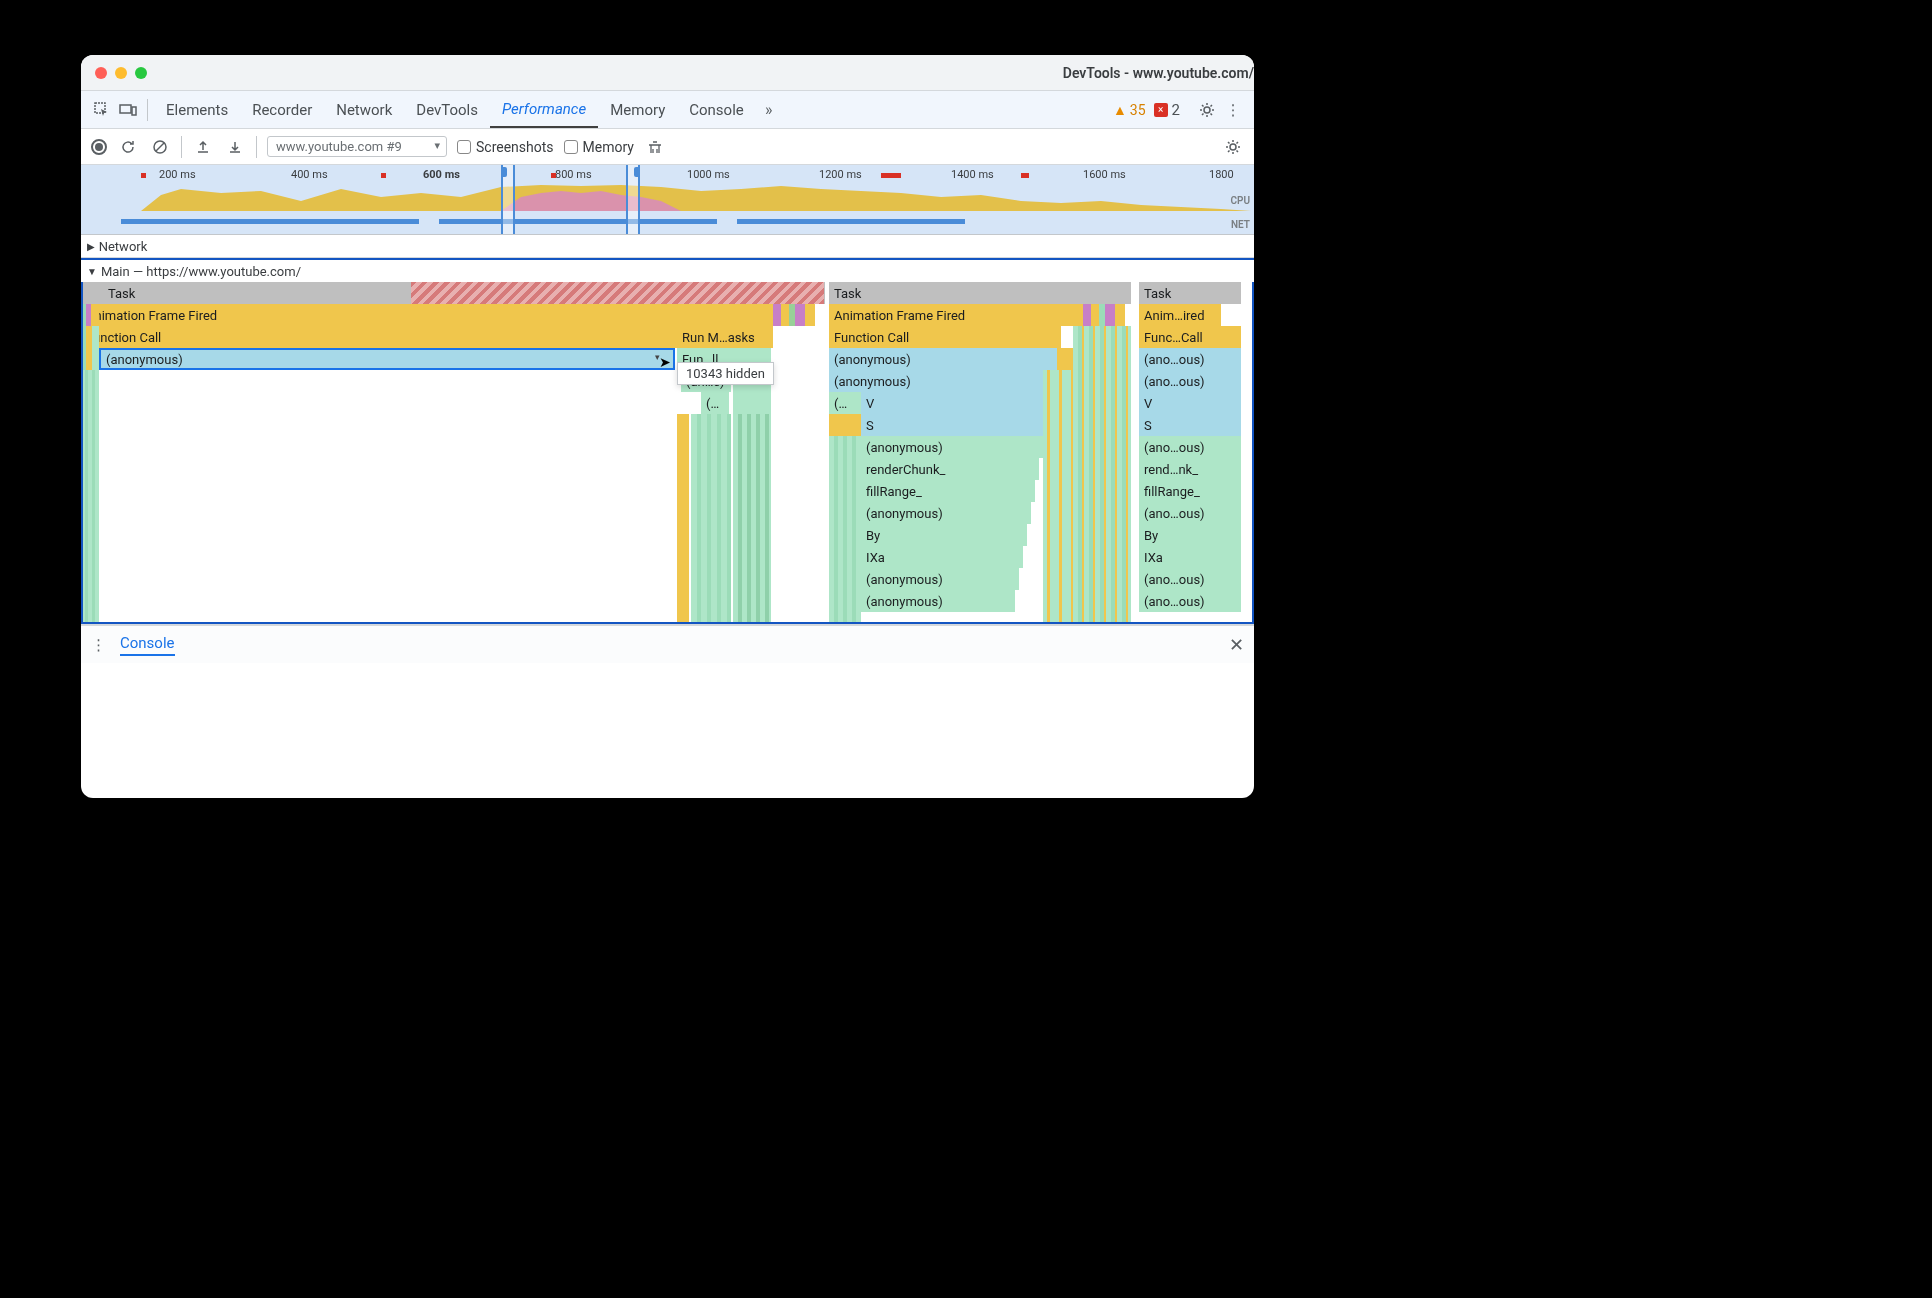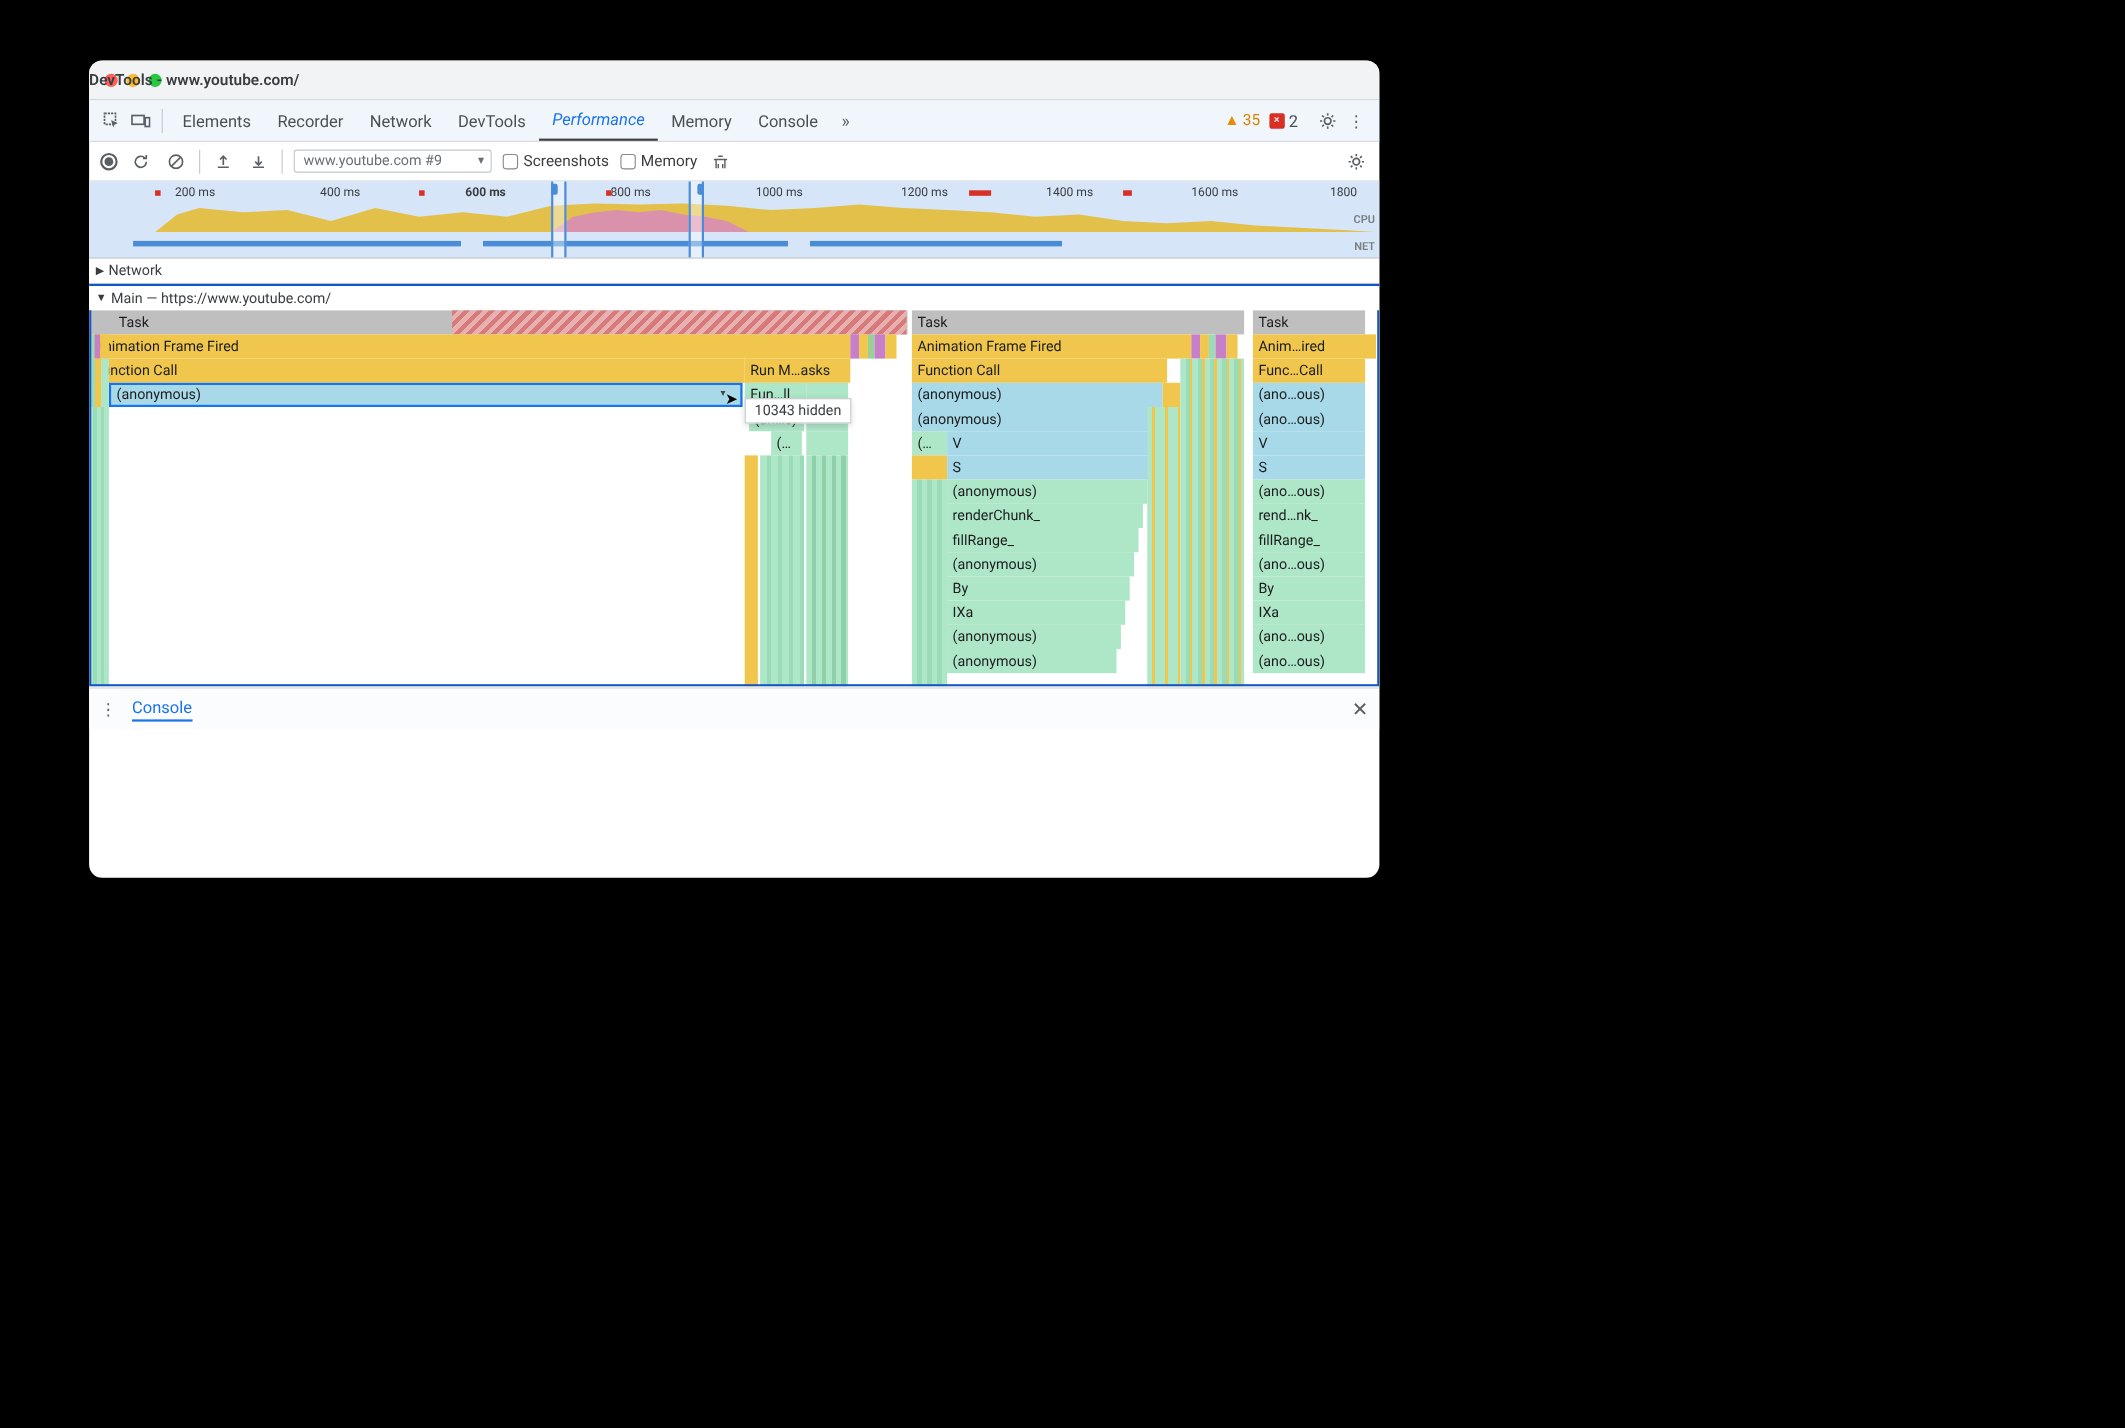--- a/index.html
+++ b/index.html
@@ -4,21 +4,21 @@
 <style>
 *{box-sizing:border-box;margin:0;padding:0;font-family:-apple-system,BlinkMacSystemFont,"Segoe UI",Roboto,sans-serif;}
 html,body{width:1932px;height:1298px;background:#000;}
 .window{position:absolute;left:81px;top:55px;width:1173px;height:743px;background:#fff;border-radius:12px;box-shadow:0 8px 30px rgba(0,0,0,.4);overflow:hidden;}
 .titlebar{height:36px;background:#f1f3f5;display:flex;align-items:center;position:relative;border-bottom:1px solid #d4d8dc;}
 .traffic{display:flex;gap:8px;margin-left:14px;}
 .tl{width:12px;height:12px;border-radius:50%;}
 .tl-r{background:#ff5f57;}
 .tl-y{background:#febc2e;}
 .tl-g{background:#28c840;}
-.title{position:absolute;left:0;right:0;text-align:left;font-size:14px;font-weight:600;color:#3a3d40;}
+.title{position:absolute;left:0;right:0;text-align:right;font-size:14px;font-weight:600;color:#3a3d40;}
 .tabs{height:38px;background:#f1f6fd;border-bottom:1px solid #d4d8dc;display:flex;align-items:center;padding:0 8px;font-size:15px;color:#4b5054;}
 .tabicon{width:26px;height:26px;display:flex;align-items:center;justify-content:center;color:#5a5f63;}
 .tab{padding:0 12px;height:100%;display:flex;align-items:center;cursor:pointer;}
 .tab.active{color:#1a73e8;border-bottom:2px solid #404040;font-style:italic;}
 .spacer{flex:1;}
 .warn{color:#d78100;font-size:14px;display:flex;align-items:center;gap:3px;}
 .err{margin-left:8px;display:flex;align-items:center;gap:4px;}
 .errbadge{background:#d93025;color:#fff;font-size:10px;width:14px;height:14px;display:flex;align-items:center;justify-content:center;border-radius:2px;}
 .subbar{height:36px;border-bottom:1px solid #d4d8dc;display:flex;align-items:center;gap:10px;padding:0 10px;font-size:14px;color:#3a3d40;}
 .recbtn{width:16px;height:16px;border:2px solid #5a5f63;border-radius:50%;position:relative;}
@@ -254,21 +254,21 @@
       <div class="frow" style="left:780px;top:220px;width:170px;background:#aee6c8;">(anonymous)</div>
       <div class="frow" style="left:780px;top:242px;width:166px;background:#aee6c8;">By</div>
       <div class="frow" style="left:780px;top:264px;width:162px;background:#aee6c8;">IXa</div>
       <div class="frow" style="left:780px;top:286px;width:158px;background:#aee6c8;">(anonymous)</div>
       <div class="frow" style="left:780px;top:308px;width:154px;background:#aee6c8;">(anonymous)</div>
       <div class="vstripe" style="left:748px;top:154px;width:32px;height:188px;background:repeating-linear-gradient(90deg,#aee6c8,#aee6c8 5px,#9bdcb8 5px,#9bdcb8 9px);"></div>
       <div class="vstripe" style="left:962px;top:88px;width:30px;height:254px;background:repeating-linear-gradient(90deg,#aee6c8,#aee6c8 4px,#f0c64c 4px,#f0c64c 7px,#aee6c8 7px,#aee6c8 12px);"></div>
       <div class="vstripe" style="left:992px;top:44px;width:58px;height:298px;background:repeating-linear-gradient(90deg,#aee6c8,#aee6c8 5px,#9bdcb8 5px,#9bdcb8 9px,#f0c64c 9px,#f0c64c 11px);"></div>
 
       <div class="frow" style="left:1058px;top:0;width:102px;background:#bfbfbf;">Task</div>
-      <div class="frow" style="left:1058px;top:22px;width:112px;background:#f0c64c;">Anim…ired</div>
+      <div class="frow" style="left:1058px;top:22px;width:82px;background:#f0c64c;">Anim…ired</div>
       <div class="frow" style="left:1058px;top:44px;width:102px;background:#f0c64c;">Func…Call</div>
       <div class="frow" style="left:1058px;top:66px;width:102px;background:#a7d9e8;">(ano…ous)</div>
       <div class="frow" style="left:1058px;top:88px;width:102px;background:#a7d9e8;">(ano…ous)</div>
       <div class="frow" style="left:1058px;top:110px;width:102px;background:#a7d9e8;">V</div>
       <div class="frow" style="left:1058px;top:132px;width:102px;background:#a7d9e8;">S</div>
       <div class="frow" style="left:1058px;top:154px;width:102px;background:#aee6c8;">(ano…ous)</div>
       <div class="frow" style="left:1058px;top:176px;width:102px;background:#aee6c8;">rend…nk_</div>
       <div class="frow" style="left:1058px;top:198px;width:102px;background:#aee6c8;">fillRange_</div>
       <div class="frow" style="left:1058px;top:220px;width:102px;background:#aee6c8;">(ano…ous)</div>
       <div class="frow" style="left:1058px;top:242px;width:102px;background:#aee6c8;">By</div>

